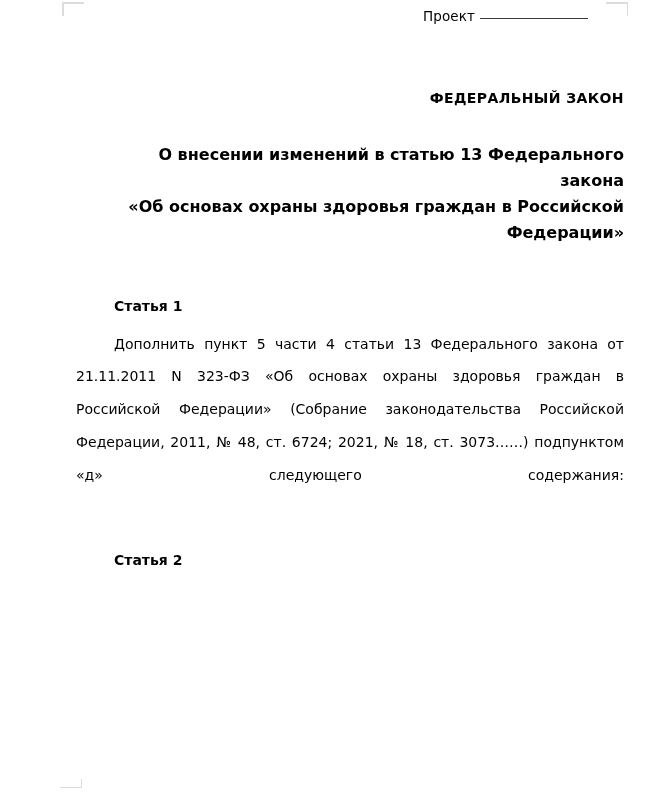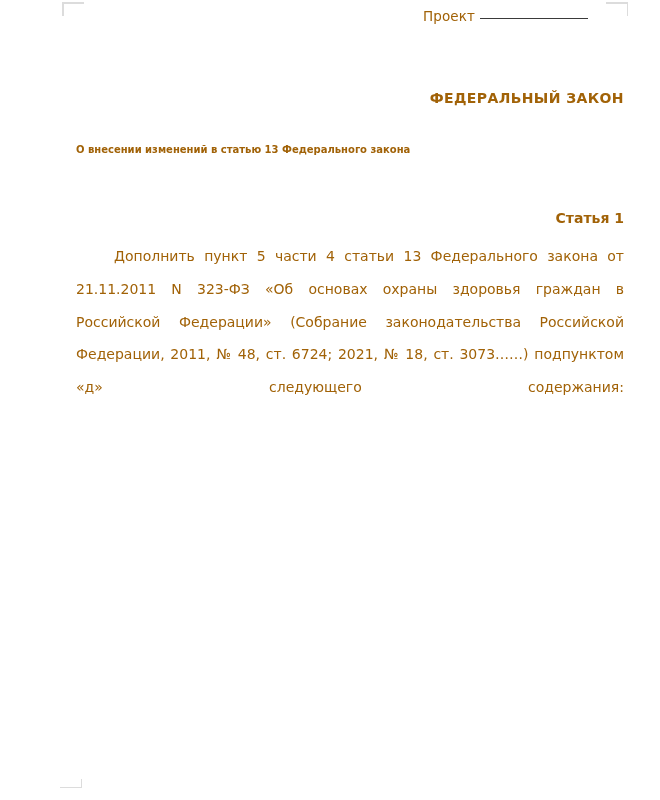--- a/index.html
+++ b/index.html
@@ -7,21 +7,21 @@
     margin: 0;
     padding: 0;
     background: #ffffff;
   }
   #page {
     position: relative;
     width: 660px;
     height: 800px;
     background: #ffffff;
     font-family: "DejaVu Sans", "Liberation Sans", sans-serif;
-    color: #a16207;
+    color: #000000;
     overflow: hidden;
     box-sizing: border-box;
   }
 
   
   .corner-mark {
     position: absolute;
     width: 22px;
     height: 14px;
     pointer-events: none;
@@ -72,32 +72,32 @@
   
   .law-title {
     margin-top: 66px;
     text-align: right;
     font-size: 14px;
     font-weight: bold;
     letter-spacing: 0.4px;
   }
   .subtitle {
     margin-top: 36px;
-    text-align: left;
-    font-size: 10px;
+    text-align: right;
+    font-size: 16px;
     font-weight: bold;
     line-height: 1.62;
+    margin-left: 35px;
   }
   .subtitle .l2 { display: block; }
 
   .article-heading {
     font-size: 14px;
     font-weight: bold;
     text-indent: 38px;
-    text-align: right;
   }
   .article-heading.a1 { margin-top: 52px; }
   .article-heading.a2 { margin-top: 28px; }
 
   
   p.body {
     font-size: 14px;
     line-height: 2.34;
     text-align: justify;
     text-indent: 38px;
@@ -128,23 +128,25 @@
   <div class="sheet">
 
     <div class="draft-line">
       <span class="draft-label">Проект</span><span class="draft-rule"></span>
     </div>
 
     <div class="law-title">ФЕДЕРАЛЬНЫЙ ЗАКОН</div>
 
     <div class="subtitle">
       <span class="l1">О внесении изменений в статью 13 Федерального закона</span>
+      <span class="l2">«Об основах охраны здоровья граждан в Российской Федерации»</span>
     </div>
 
     <div class="article-heading a1">Статья 1</div>
 
     <p class="body first">Дополнить пункт 5 части 4 статьи 13 Федерального закона от 21.11.2011 N 323-ФЗ «Об основах охраны здоровья граждан в Российской Федерации» (Собрание законодательства Российской Федерации, 2011, № 48, ст. 6724; 2021, № 18, ст. 3073……) подпунктом «д» следующего содержания:</p>
 
 
+    <div class="article-heading a2">Статья 2</div>
 
 
   </div>
 </div>
 
 </body></html>

